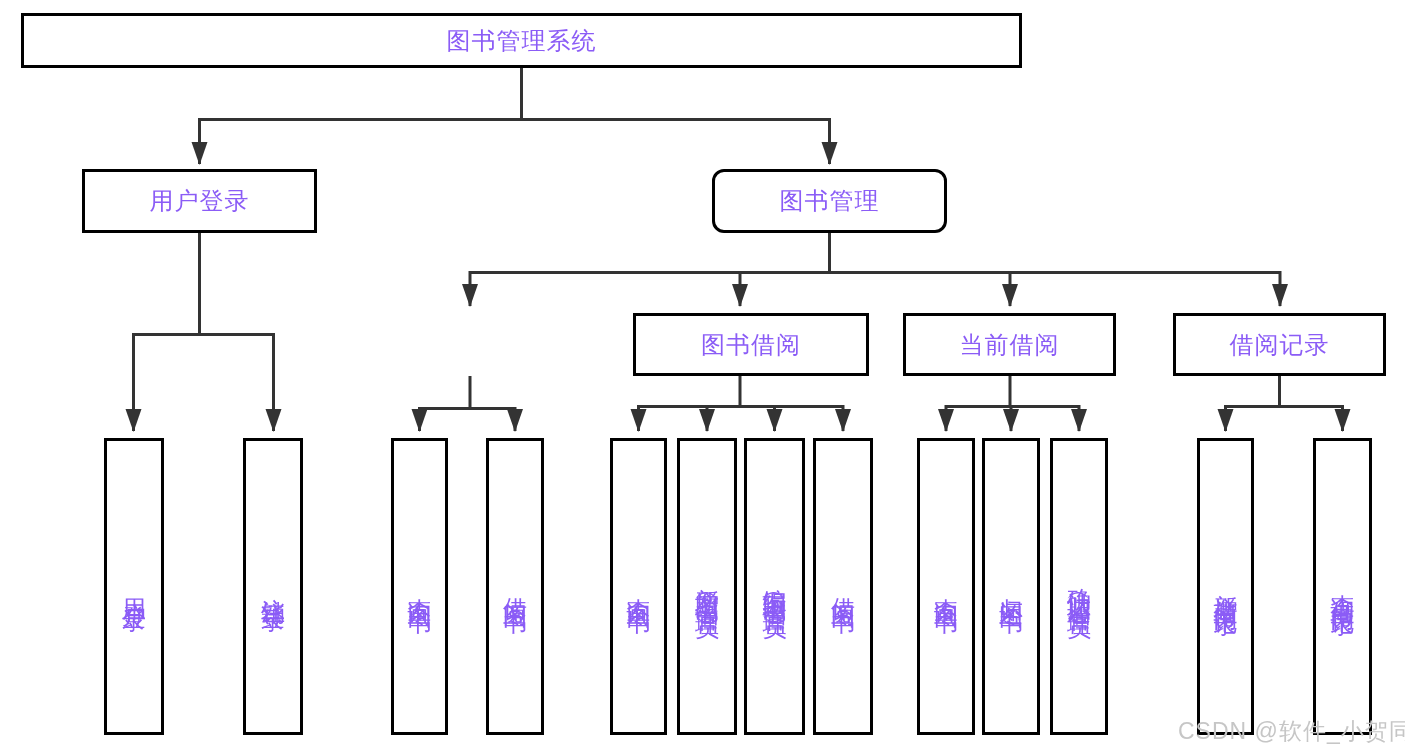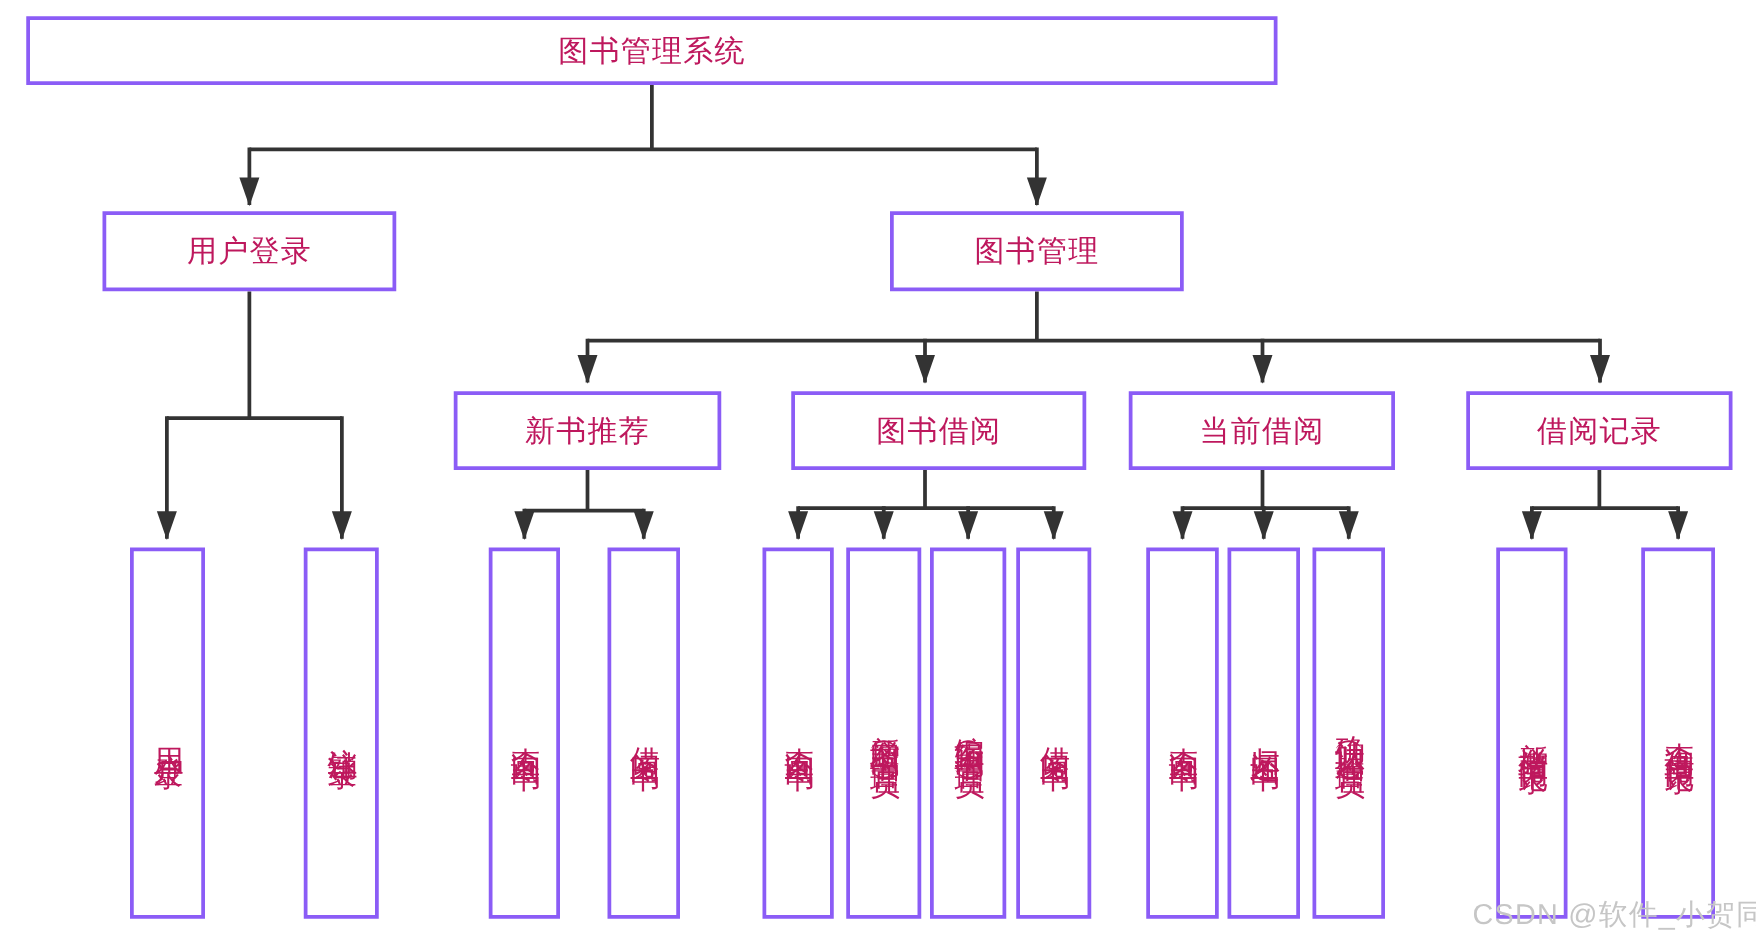--- a/index.html
+++ b/index.html
@@ -18,26 +18,26 @@
   .wires {
     position: absolute;
     left: 0; top: 0;
     width: 1405px;
     height: 747px;
     z-index: 1;
   }
   .box {
     position: absolute;
     box-sizing: border-box;
-    border: 3px solid #8b5cf6;
+    border: 3px solid #000000;
     background: #ffffff;
     display: flex;
     align-items: center;
     justify-content: center;
-    color: #be185d;
+    color: #8b5cf6;
     font-size: 24px;
     z-index: 2;
   }
   .hlabel {
     white-space: nowrap;
     letter-spacing: 1px;
   }
   .vbox .vlabel {
     writing-mode: vertical-rl;
     text-orientation: mixed;
@@ -112,27 +112,24 @@
     </g>
   </svg>
 
   <div class="box" style="left:21px; top:13px; width:1001px; height:55px;">
     <span class="hlabel">图书管理系统</span>
   </div>
 
   <div class="box" style="left:82px; top:169px; width:235px; height:64px;">
     <span class="hlabel">用户登录</span>
   </div>
-  <div class="box" style="left:712px; top:169px; width:235px; height:64px;">
+  <div class="box" style="left:712px; top:169px; width:235px; height:64px;border-radius:12px;">
     <span class="hlabel">图书管理</span>
   </div>
 
-  <div class="box" style="left:363px; top:313px; width:214px; height:63px;">
-    <span class="hlabel">新书推荐</span>
-  </div>
   <div class="box" style="left:633px; top:313px; width:236px; height:63px;">
     <span class="hlabel">图书借阅</span>
   </div>
   <div class="box" style="left:1173px; top:313px; width:213px; height:63px;">
     <span class="hlabel">借阅记录</span>
   </div>
   <div class="box" style="left:903px; top:313px; width:213px; height:63px;">
     <span class="hlabel">当前借阅</span>
   </div>
 

